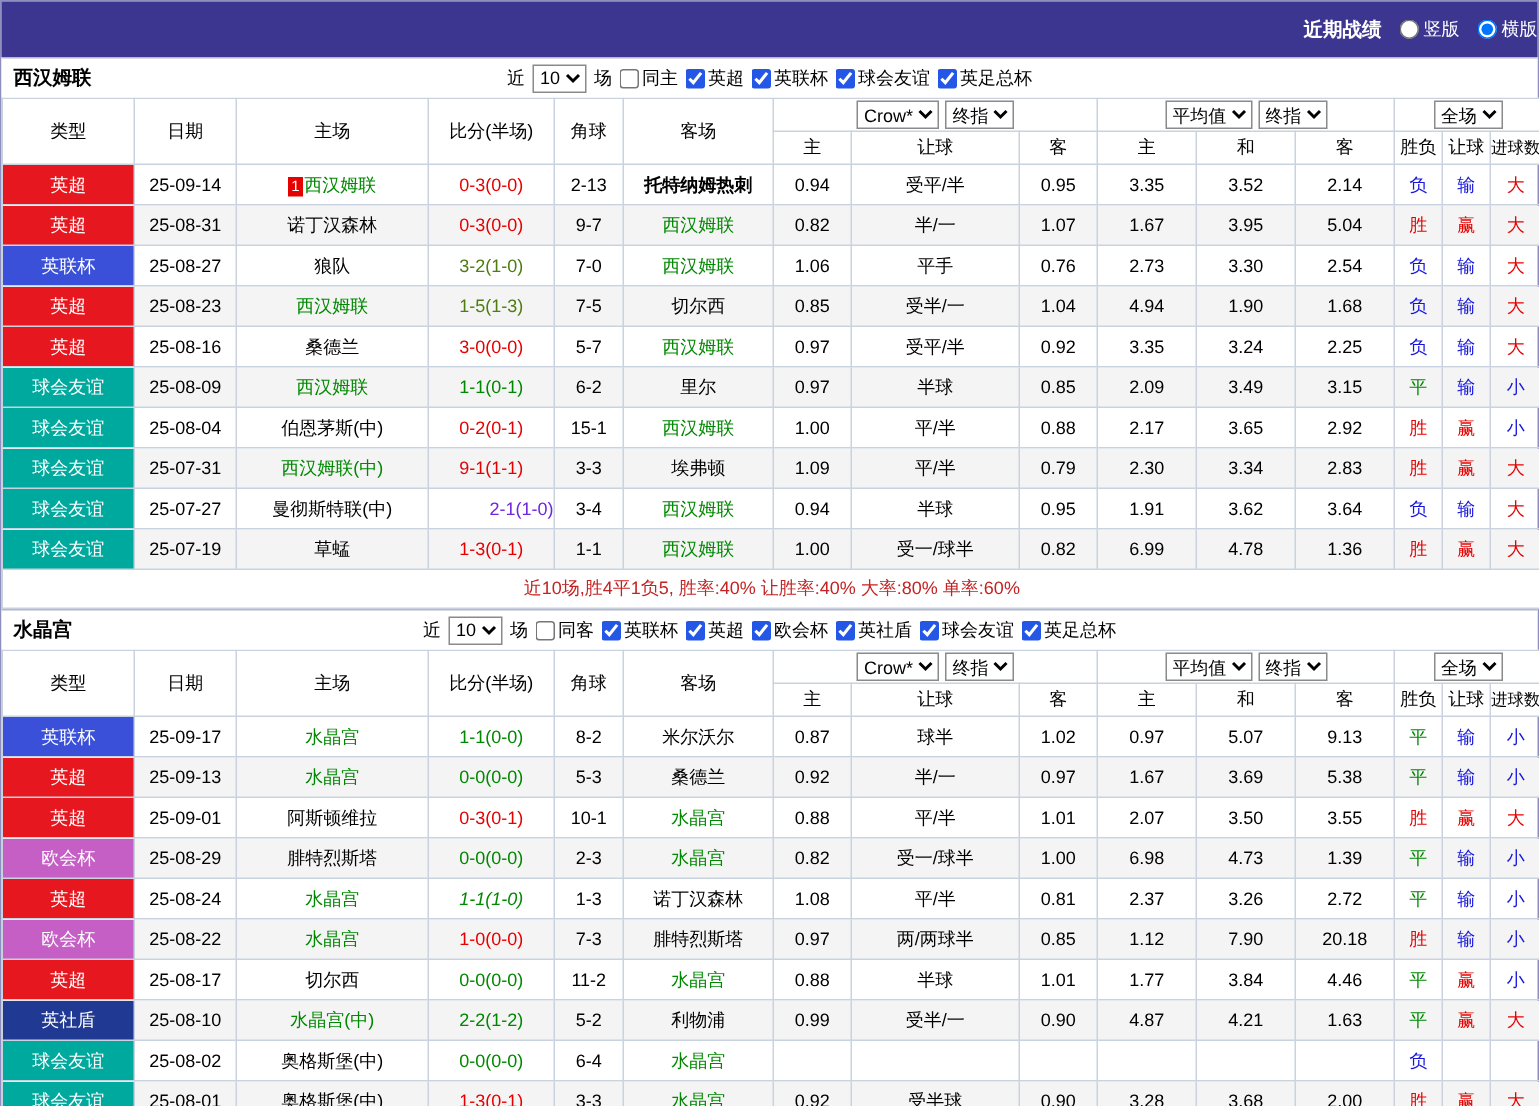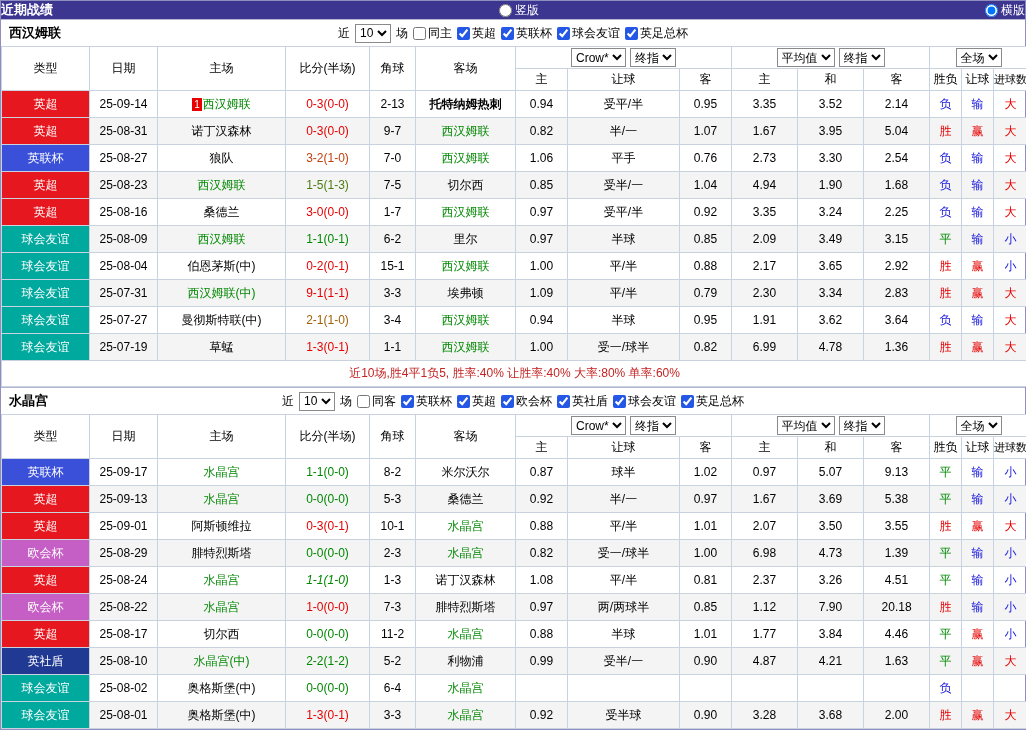--- a/index.html
+++ b/index.html
@@ -1,18 +1,18 @@
 <!DOCTYPE html>
 <html><head>
 <meta charset="utf-8">
 <style>
   html,body{margin:0;padding:0}
   body{width:1026px;font-family:"Liberation Sans","DejaVu Sans",sans-serif;font-size:12px;color:#000;background:#fff}
   .page{border:1px solid #8f8fbf}
-  .topbar{height:18px;background:#3d3691;color:#fff;display:flex;align-items:center;justify-content:space-between;gap:12px}
+  .topbar{height:37px;background:#3d3691;color:#fff;display:flex;align-items:center;justify-content:flex-end;gap:12px}
   .topbar .title{font-weight:bold;font-size:13px}
   .topbar label{display:inline-flex;align-items:center;gap:3px;font-size:12px;cursor:pointer}
   .topbar input{margin:0}
   .sec-head{position:relative;display:flex;align-items:center;justify-content:center;height:26px;border-top:1px solid #b5b5cf;gap:5px;background:#fff}
   .sec-head .team{position:absolute;left:8px;font-weight:bold;font-size:13px}
   .sec-head label{display:inline-flex;align-items:center;gap:2px;cursor:pointer}
   .sec-head input[type=checkbox]{margin:0;width:13px;height:13px;accent-color:#2457e6}
   select{font-size:12px;font-family:inherit;height:19px;border:1px solid #8a8a8a;background:#fff}
   table{width:100%;border-collapse:collapse;table-layout:fixed;text-align:center}
   th,td{border:1px solid #c9d3e0;padding:0;white-space:nowrap;overflow:hidden}
@@ -149,21 +149,21 @@
             <td>3.95</td>
             <td>5.04</td>
             <td style="color: rgb(230, 0, 0);">胜</td>
             <td style="color: rgb(230, 0, 0);">赢</td>
             <td style="color: rgb(230, 0, 0);">大</td>
           </tr>
           <tr>
             <td style="background: rgb(58, 80, 217); color: rgb(255, 255, 255);">英联杯</td>
             <td>25-08-27</td>
             <td style="color: rgb(0, 0, 0);">狼队</td>
-            <td style="color: #c2410c;">3-2(1-0)</td>
+            <td style="color: #4d7c0f;">3-2(1-0)</td>
             <td>7-0</td>
             <td style="color: rgb(0, 136, 0);">西汉姆联</td>
             <td>1.06</td>
             <td>平手</td>
             <td>0.76</td>
             <td>2.73</td>
             <td>3.30</td>
             <td>2.54</td>
             <td style="color: rgb(21, 21, 221);">负</td>
             <td style="color: rgb(21, 21, 221);">输</td>
@@ -184,21 +184,21 @@
             <td>1.68</td>
             <td style="color: rgb(21, 21, 221);">负</td>
             <td style="color: rgb(21, 21, 221);">输</td>
             <td style="color: rgb(230, 0, 0);">大</td>
           </tr>
           <tr>
             <td style="background: rgb(231, 23, 31); color: rgb(255, 255, 255);">英超</td>
             <td>25-08-16</td>
             <td style="color: rgb(0, 0, 0);">桑德兰</td>
             <td style="color: rgb(230, 0, 0);">3-0(0-0)</td>
-            <td>1-7</td>
+            <td>5-7</td>
             <td style="color: rgb(0, 136, 0);">西汉姆联</td>
             <td>0.97</td>
             <td>受平/半</td>
             <td>0.92</td>
             <td>3.35</td>
             <td>3.24</td>
             <td>2.25</td>
             <td style="color: rgb(21, 21, 221);">负</td>
             <td style="color: rgb(21, 21, 221);">输</td>
             <td style="color: rgb(230, 0, 0);">大</td>
@@ -251,21 +251,21 @@
             <td>3.34</td>
             <td>2.83</td>
             <td style="color: rgb(230, 0, 0);">胜</td>
             <td style="color: rgb(230, 0, 0);">赢</td>
             <td style="color: rgb(230, 0, 0);">大</td>
           </tr>
           <tr>
             <td style="background: rgb(0, 169, 157); color: rgb(255, 255, 255);">球会友谊</td>
             <td>25-07-27</td>
             <td style="color: rgb(0, 0, 0);">曼彻斯特联(中)</td>
-            <td style="color: #a16207;">2-1(1-0)</td>
+            <td style="color: #6d28d9; text-align: right;">2-1(1-0)</td>
             <td>3-4</td>
             <td style="color: rgb(0, 136, 0);">西汉姆联</td>
             <td>0.94</td>
             <td>半球</td>
             <td>0.95</td>
             <td>1.91</td>
             <td>3.62</td>
             <td>3.64</td>
             <td style="color: rgb(21, 21, 221);">负</td>
             <td style="color: rgb(21, 21, 221);">输</td>
@@ -456,21 +456,21 @@
             <td>25-08-24</td>
             <td style="color: rgb(0, 136, 0);">水晶宫</td>
             <td style="color: rgb(0, 136, 0); font-style: italic;">1-1(1-0)</td>
             <td>1-3</td>
             <td style="color: rgb(0, 0, 0);">诺丁汉森林</td>
             <td>1.08</td>
             <td>平/半</td>
             <td>0.81</td>
             <td>2.37</td>
             <td>3.26</td>
-            <td>4.51</td>
+            <td>2.72</td>
             <td style="color: rgb(0, 136, 0);">平</td>
             <td style="color: rgb(21, 21, 221);">输</td>
             <td style="color: rgb(21, 21, 221);">小</td>
           </tr>
           <tr>
             <td style="background: rgb(197, 95, 197); color: rgb(255, 255, 255);">欧会杯</td>
             <td>25-08-22</td>
             <td style="color: rgb(0, 136, 0);">水晶宫</td>
             <td style="color: rgb(230, 0, 0);">1-0(0-0)</td>
             <td>7-3</td>

